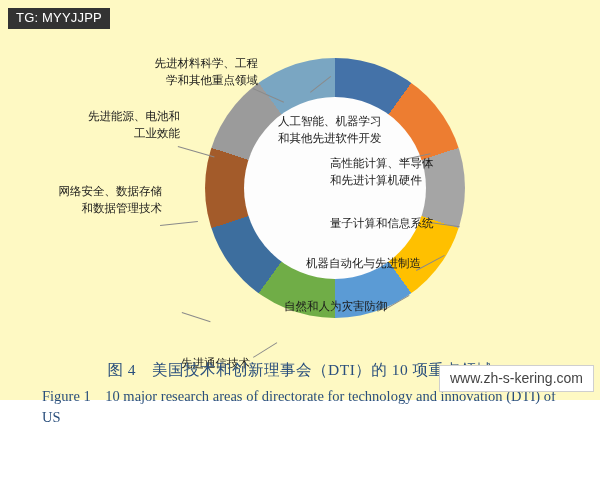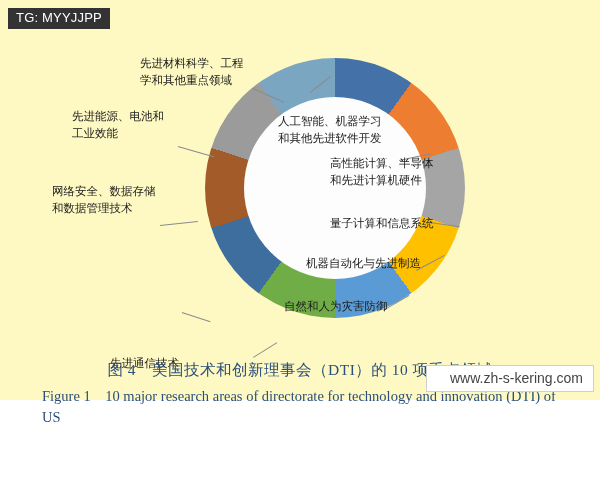--- a/index.html
+++ b/index.html
@@ -35,21 +35,21 @@
   }
   
   .site-tag {
     position: absolute;
     right: 6px;
     bottom: 8px;
     background: #ffffff;
     border: 1px solid #cfcfcf;
     color: #444444;
     font-size: 14px;
-    padding: 4px 10px 5px 23px;
+    padding: 4px 10px 5px 10px;
     font-family: "Liberation Sans", sans-serif;
   }
   
   .chart-area {
     position: absolute;
     left: 0;
     top: 20px;
     width: 600px;
     height: 340px;
   }
@@ -78,21 +78,21 @@
   
   .lbl {
     position: absolute;
     font-size: 11.5px;
     color: #1a1a1a;
     line-height: 17px;
     font-family: "Liberation Sans", sans-serif;
     white-space: pre-line;
   }
   .lbl.right { text-align: left; }
-  .lbl.left  { text-align: left; }
+  .lbl.left  { text-align: right; }
   
   .leader {
     position: absolute;
     background: #8a8a8a;
     height: 1px;
     transform-origin: 0 0;
   }
   
   .caption {
     position: absolute;

